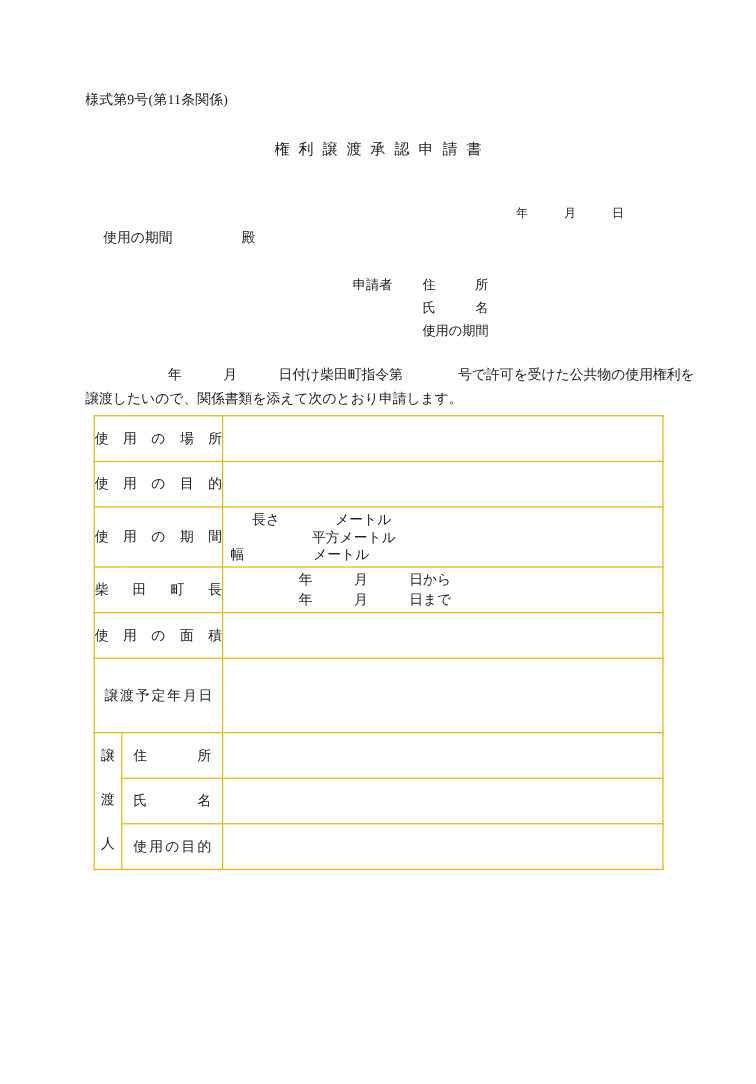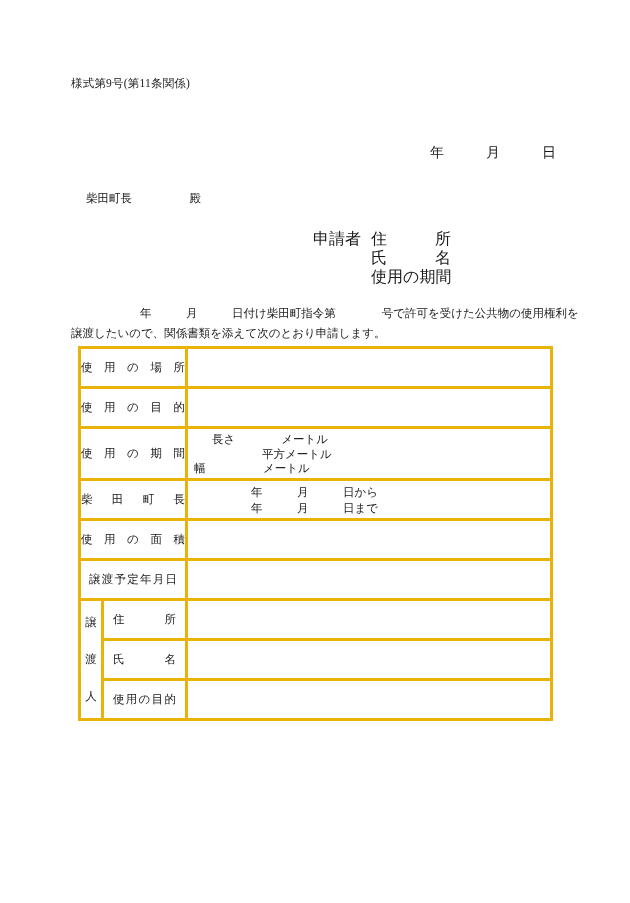--- a/index.html
+++ b/index.html
@@ -39,40 +39,40 @@
     font-size: 12.5px;
     letter-spacing: 7.5px;
     text-indent: 7.5px;
     white-space: nowrap;
   }
 
   
   .date-line {
     position: absolute;
     left: 430px;
-    top: 144px;
-    font-size: 14px;
+    top: 171px;
+    font-size: 10px;
     white-space: pre;
   }
 
   
   .addressee {
     position: absolute;
     left: 86px;
     top: 191px;
     font-size: 11.5px;
     white-space: pre;
   }
 
   
   .applicant {
     position: absolute;
-    left: 313px;
+    left: 294px;
     top: 229px;
-    font-size: 16px;
+    font-size: 11px;
   }
   .applicant-row {
     white-space: pre;
     line-height: 19px;
   }
   .applicant-tag {
     display: inline-block;
     width: 58px;
   }
 
@@ -94,37 +94,37 @@
   .form-table {
     position: absolute;
     left: 78px;
     top: 346px;
     width: 475px;
     border-collapse: collapse;
     table-layout: fixed;
     font-size: 11.5px;
   }
   .form-table td {
-    border: 3px solid #eab308;
+    border: 1px solid #eab308;
     padding: 0;
     vertical-align: middle;
   }
   .col-narrow  { width: 23px;  }
   .col-sublbl  { width: 84px;  }
 
   
   .label-cell {
     text-align: justify;
     text-align-last: justify;
     padding: 0 11px;
     height: 37px;
     white-space: nowrap;
   }
   .label-cell.tight {
-    padding: 0 8px;
+    padding: 12px 8px;
   }
   .label-cell.left-lbl {
     text-align: justify;
     text-align-last: justify;
     padding: 0 9px;
   }
 
   
   .vert-cell {
     text-align: center;
@@ -192,24 +192,25 @@
     white-space: pre;
   }
 </style>
 </head>
 <body>
 
 <div class="page">
 
   <div class="form-number">様式第9号(第11条関係)</div>
 
+  <div class="doc-title">権利譲渡承認申請書</div>
 
   <div class="date-line">年　　　月　　　日</div>
 
-  <div class="addressee">柴田町長　　　　　殿</div>
+  <div class="addressee">使用の期間　　　　　殿</div>
 
   <div class="applicant">
     <div class="applicant-row"><span class="applicant-tag">申請者</span><span>住　　　所</span></div>
     <div class="applicant-row"><span class="applicant-tag"></span><span>氏　　　名</span></div>
     <div class="applicant-row"><span class="applicant-tag"></span><span>使用の期間</span></div>
   </div>
 
   <div class="body-text">
     <span class="lead">　　　　　　年　　　月　　　日付け柴田町指令第　　　　号で許可を受けた公共物の使用権利を</span><span>譲渡したいので、関係書類を添えて次のとおり申請します。</span>
   </div>

